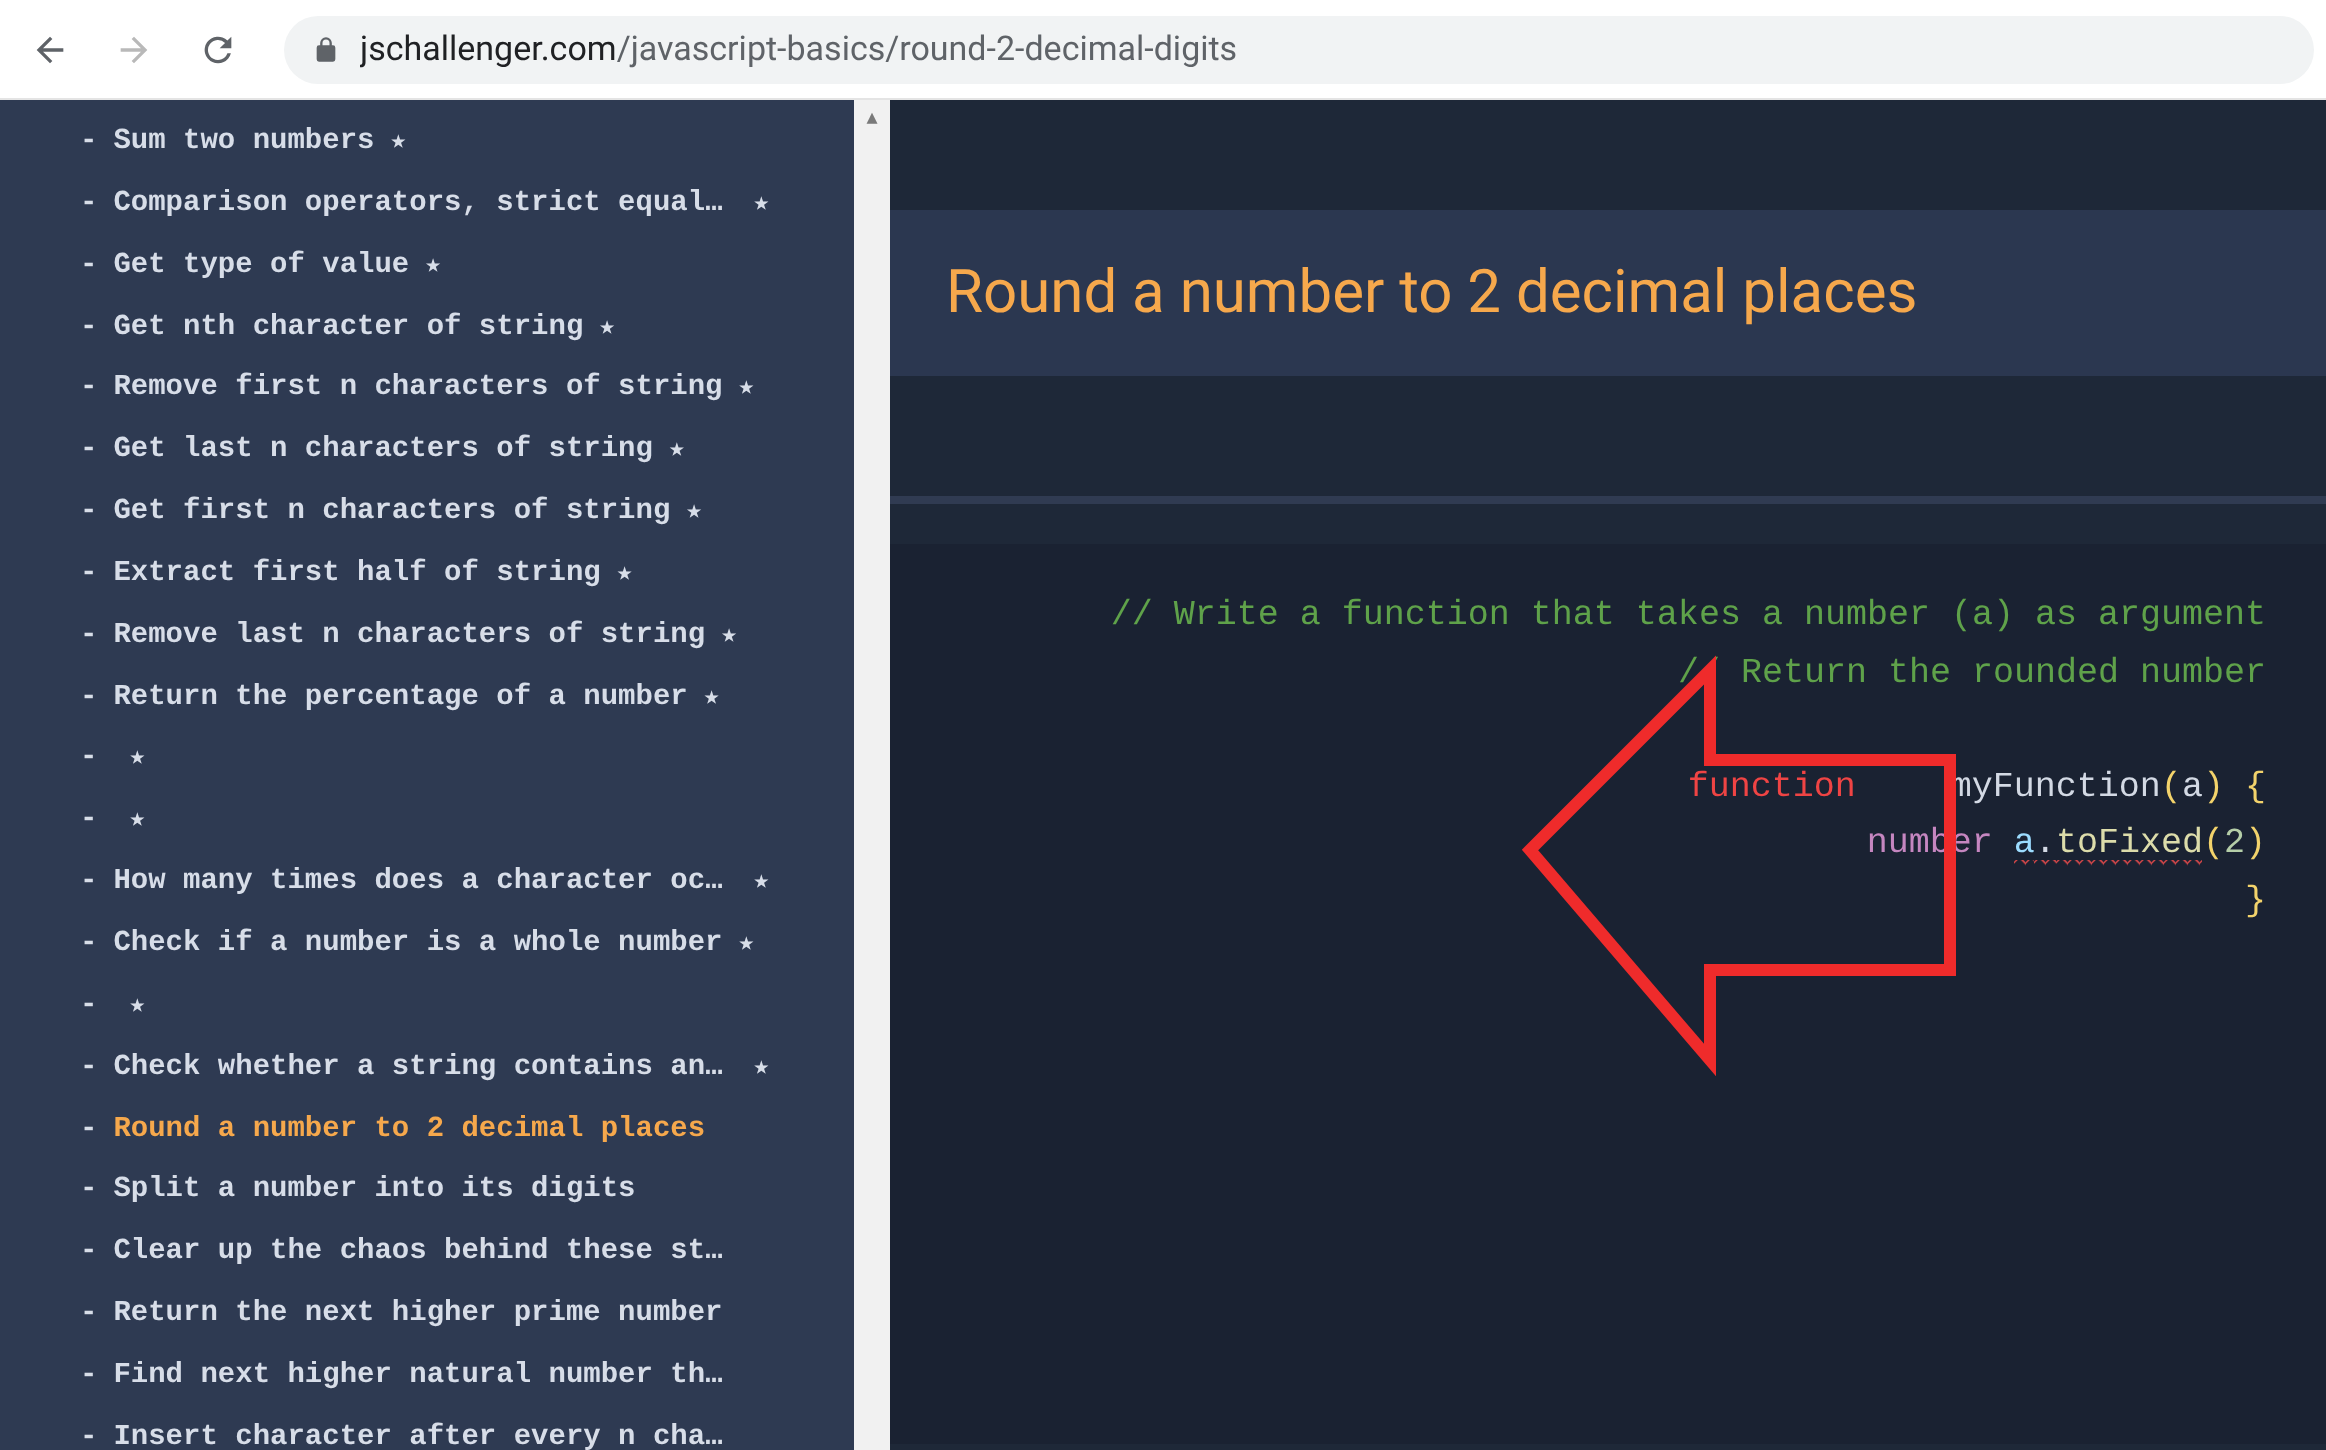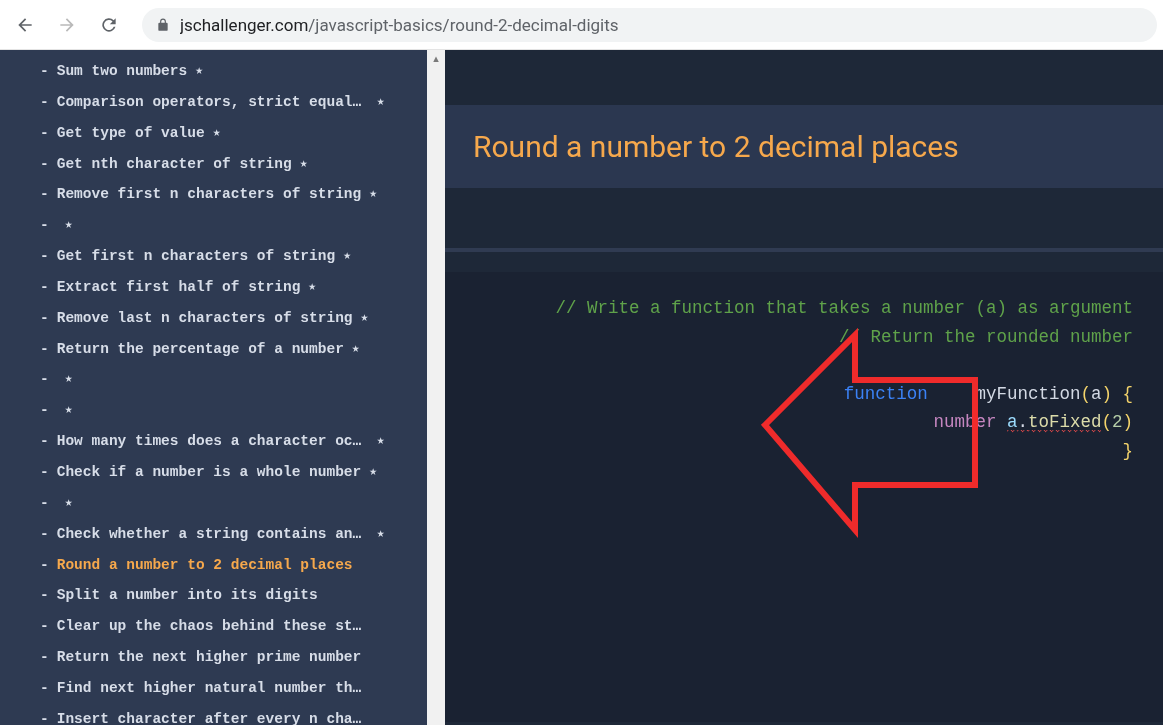--- a/index.html
+++ b/index.html
@@ -121,21 +121,21 @@
       height: 450px;
       text-align: right;
     }
     .code-line {
       font-family: Consolas, "Courier New", monospace;
       font-size: 17.5px;
       line-height: 1.63;
       white-space: pre;
     }
     .cm-comment { color: #5fa24a; }
-    .cm-keyword { color: #3b82f6; }
+    .cm-keyword { color: #ef4444; }
     .cm-fnname { color: #d3d9e4; padding-left: 37px; }
     .cm-paren { color: #f3d36b; }
     .cm-param { color: #d3d9e4; }
     .cm-brace { color: #f3d36b; }
     .cm-return { color: #c586c0; }
     .cm-var { color: #9cdcfe; }
     .cm-method { color: #dcdcaa; }
     .cm-number { color: #b5cea8; }
     .cm-dot { color: #d3d9e4; }
     .squiggle {
@@ -205,20 +205,21 @@
         <span class="item-label">Get nth character of string</span>
         <span class="star-icon">★</span>
       </div>
       <div class="sidebar-item">
         <span class="item-dash">-</span>
         <span class="item-label">Remove first n characters of string</span>
         <span class="star-icon">★</span>
       </div>
       <div class="sidebar-item">
         <span class="item-dash">-</span>
+        <span class="item-label">Get last n characters of string</span>
         <span class="star-icon">★</span>
       </div>
       <div class="sidebar-item">
         <span class="item-dash">-</span>
         <span class="item-label">Get first n characters of string</span>
         <span class="star-icon">★</span>
       </div>
       <div class="sidebar-item">
         <span class="item-dash">-</span>
         <span class="item-label">Extract first half of string</span>

